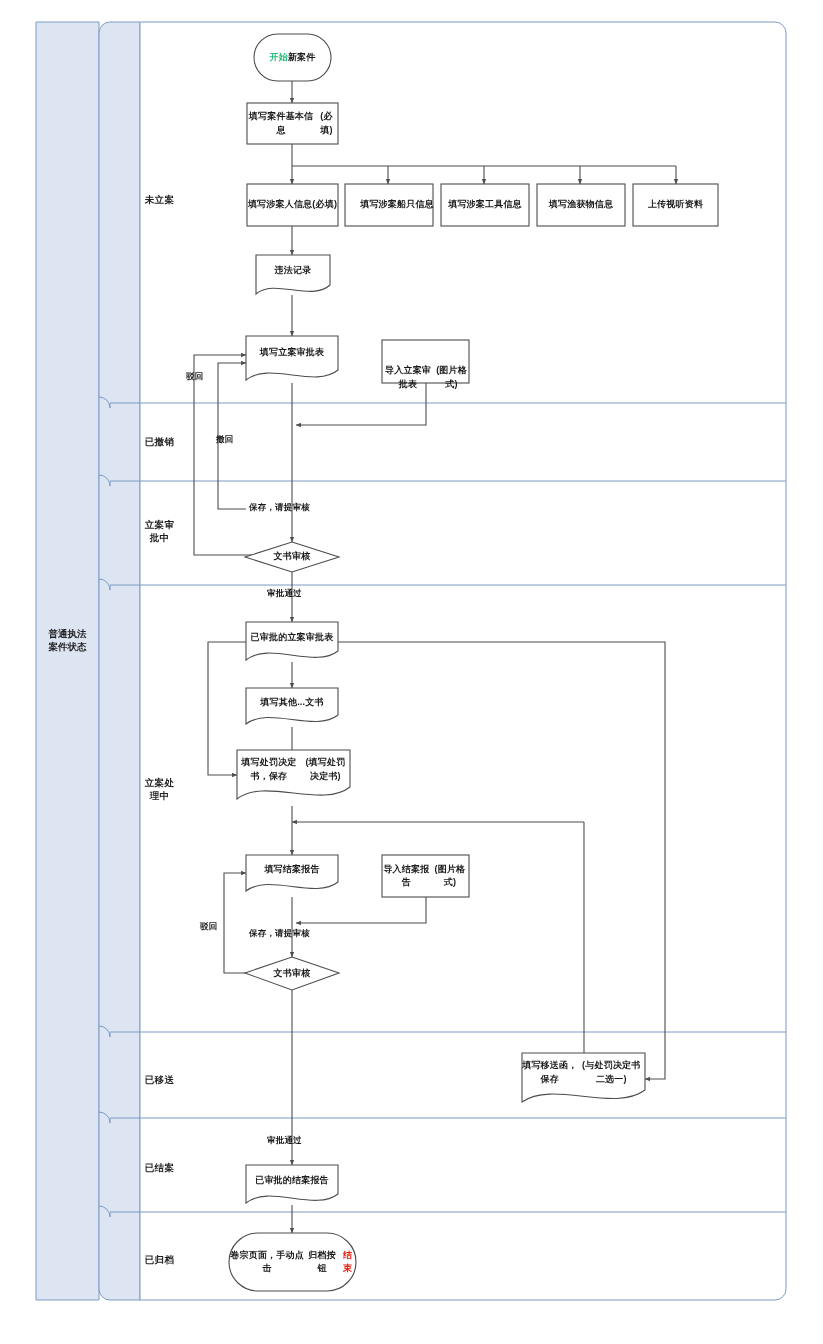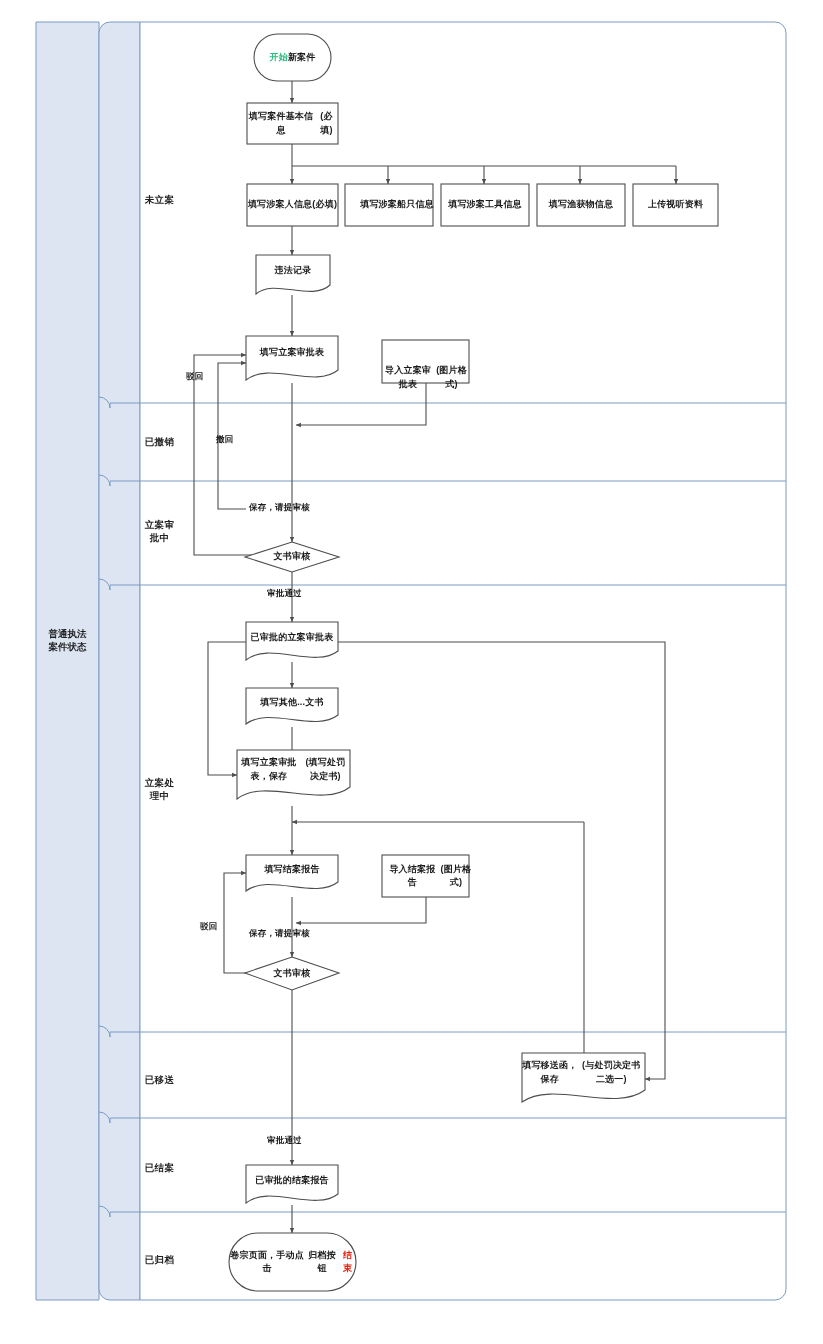--- a/index.html
+++ b/index.html
@@ -264,29 +264,29 @@
   <div class="node-text" style="left:246px; top:622px; width:92px; height:32px;">
     <span class="l">已审批的</span>
     <span class="l">立案审批表</span>
   </div>
 
   <div class="node-text" style="left:246px; top:688px; width:92px; height:29px;text-align:center;">
     <span class="l">填写其他...文书</span>
   </div>
 
   <div class="node-text" style="left:237px; top:750px; width:113px; height:39px;">
-    <span class="l">填写立案审批表，保存</span>
+    <span class="l">填写处罚决定书，保存</span>
     <span class="l">(填写处罚决定书)</span>
   </div>
 
   <div class="node-text" style="left:246px; top:855px; width:92px; height:29px;">
     <span class="l">填写结案报告</span>
   </div>
 
-  <div class="node-text" style="left:382px; top:855px; width:87px; height:42px;padding-left:6px;">
+  <div class="node-text" style="left:382px; top:855px; width:87px; height:42px;">
     <span class="l">导入结案报告</span>
     <span class="l">(图片格式)</span>
   </div>
 
   <div class="node-text" style="left:245px; top:957px; width:94px; height:33px;">
     <span class="l">文书审核</span>
   </div>
 
   <div class="node-text" style="left:522px; top:1053px; width:123px; height:39px;">
     <span class="l">填写移送函，保存</span>

